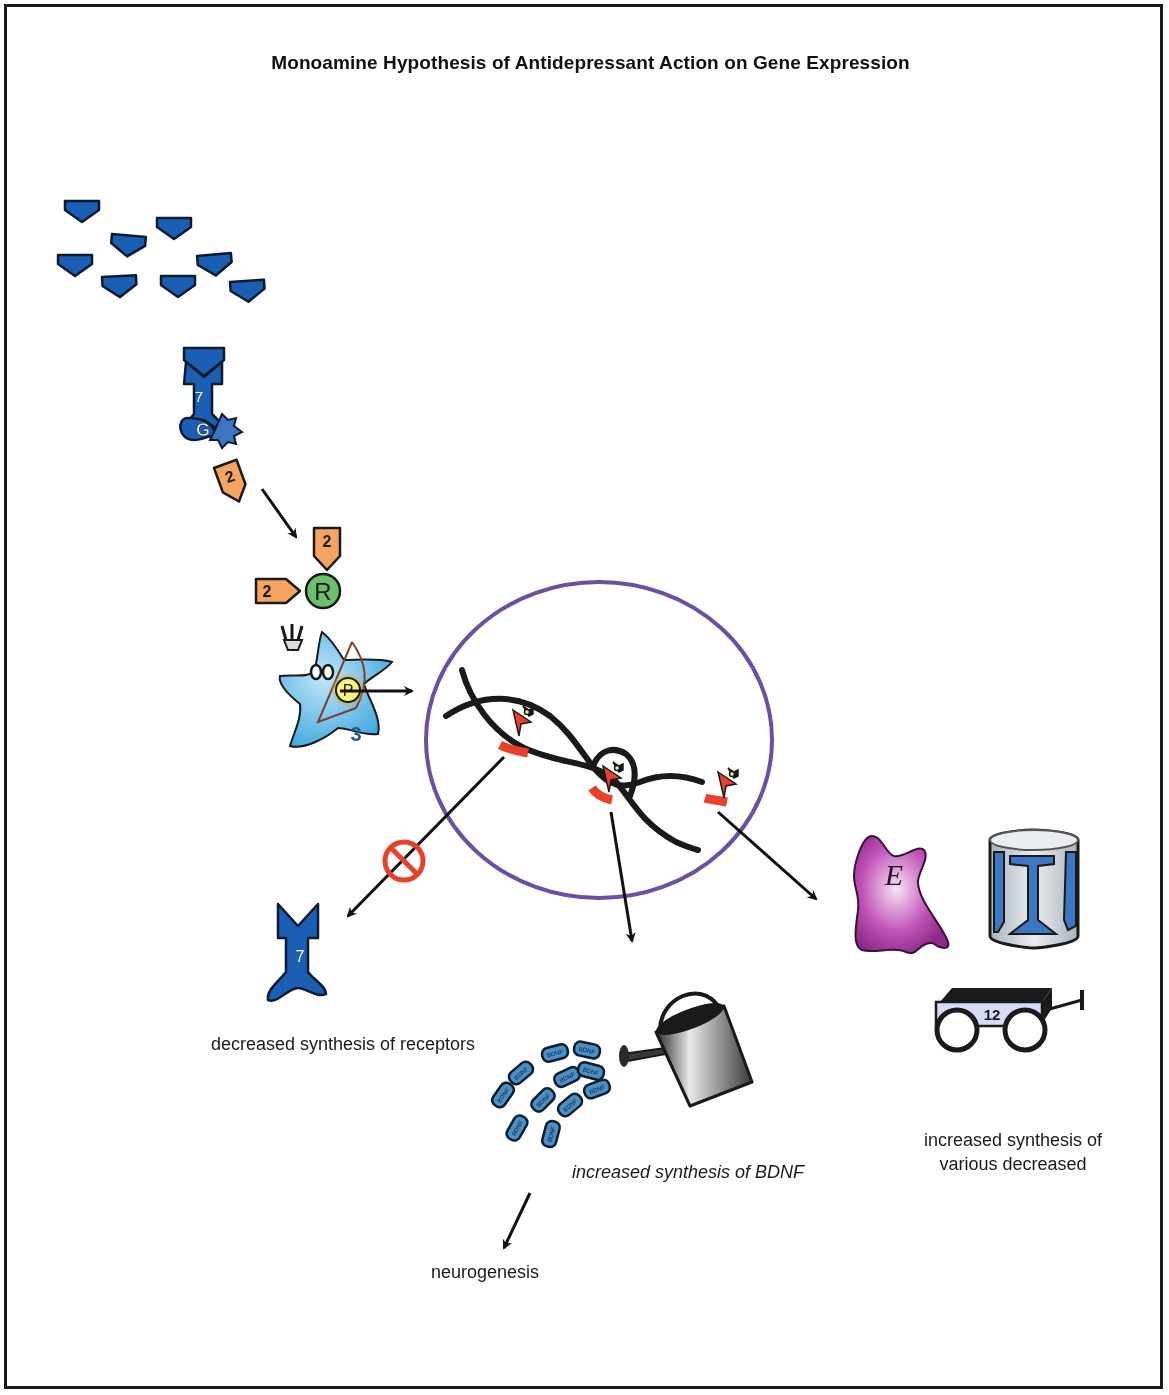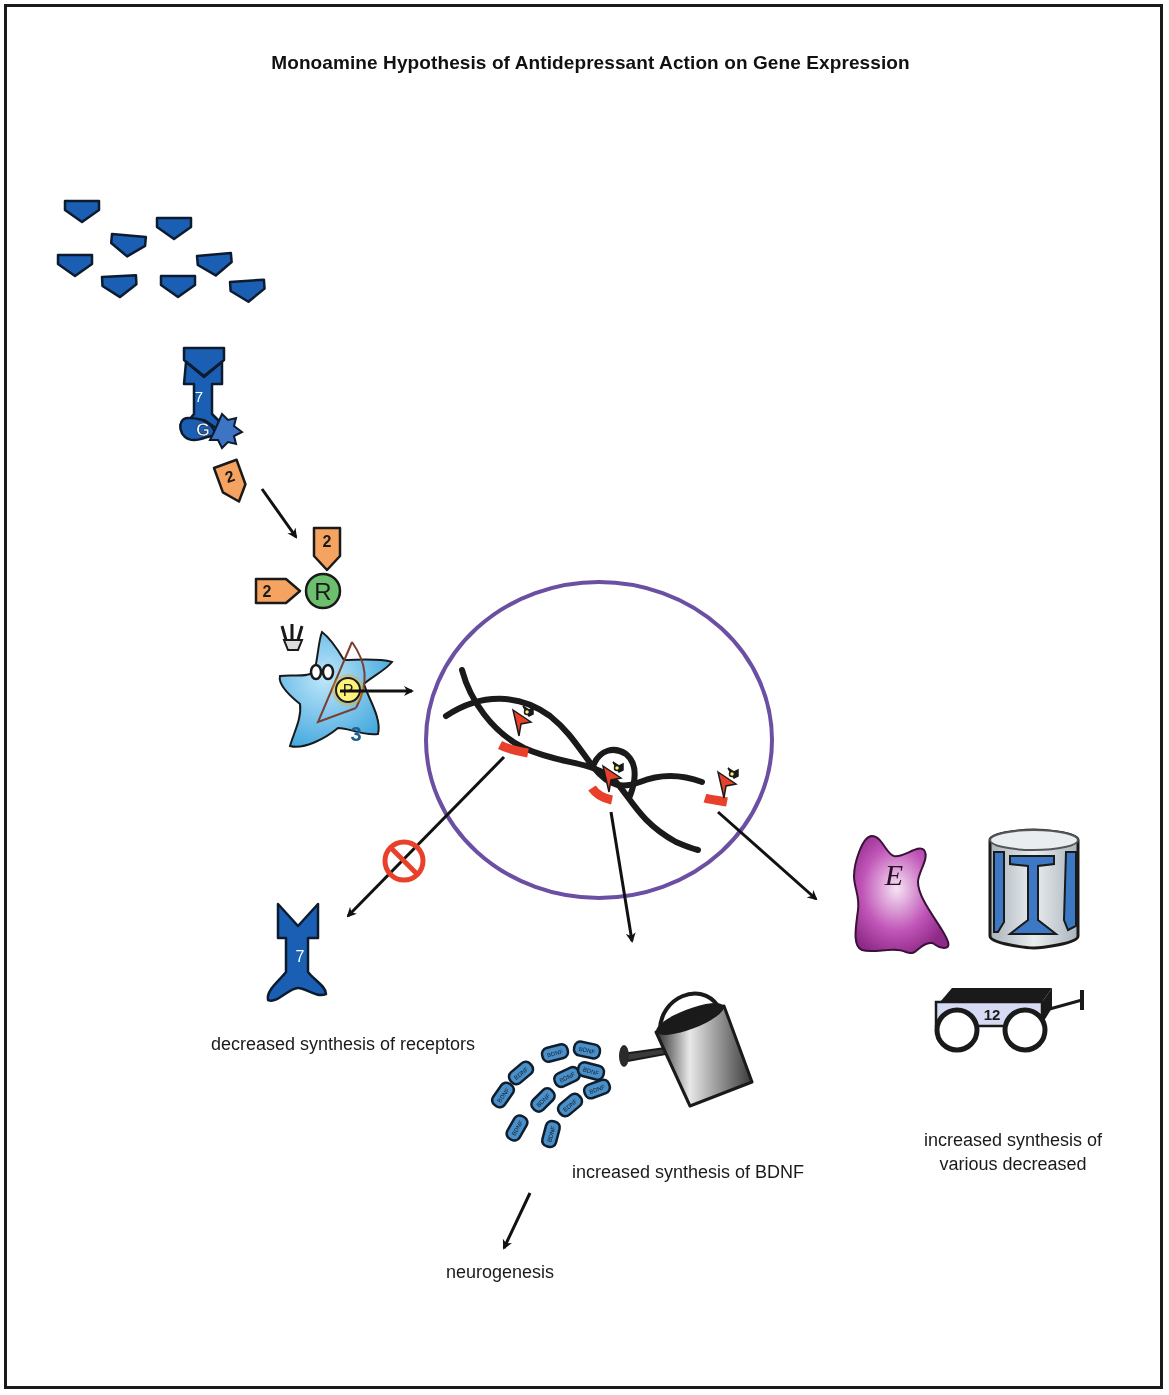--- a/index.html
+++ b/index.html
@@ -215,18 +215,18 @@
     <rect x="936" y="1002" width="106" height="24" fill="#d6daf2" stroke="#1a1a1a" stroke-width="2.5"></rect>
     <line x1="1046" y1="1010" x2="1082" y2="1000" stroke="#1a1a1a" stroke-width="3"></line>
     <line x1="1082" y1="990" x2="1082" y2="1010" stroke="#1a1a1a" stroke-width="4"></line>
     <circle cx="957" cy="1030" r="20" fill="#fff" stroke="#1a1a1a" stroke-width="5"></circle>
     <circle cx="1025" cy="1030" r="20" fill="#fff" stroke="#1a1a1a" stroke-width="5"></circle>
     <text x="992" y="1020" font-size="15" font-weight="bold" text-anchor="middle" fill="#1a1a1a" font-family="Liberation Sans, sans-serif">12</text>
   </g>
 </svg>
 
 <div class="label" style="left:178px; top:1032px; width:330px;">decreased synthesis of receptors</div>
-<div class="label" style="left:538px; top:1160px; width:300px;">increased synthesis of BDNF</div>
-<div class="label" style="left:420px; top:1260px; width:160px;">neurogenesis</div>
+<div class="label" style="left:538px; top:1160px; width:300px;font-style:italic;">increased synthesis of BDNF</div>
+<div class="label" style="left:405px; top:1260px; width:160px;">neurogenesis</div>
 <div class="label" style="left:890px; top:1092px; width:246px;margin-top:36px;">
   <div>increased synthesis of</div>
   <div>various decreased</div>
 </div>
 
 </body></html>

